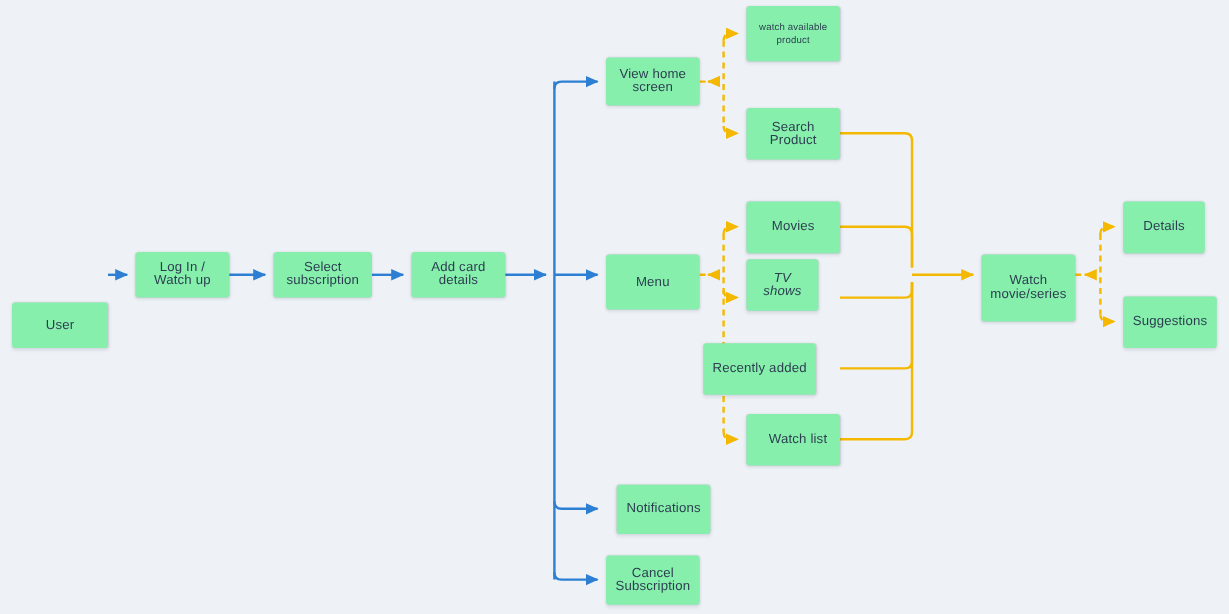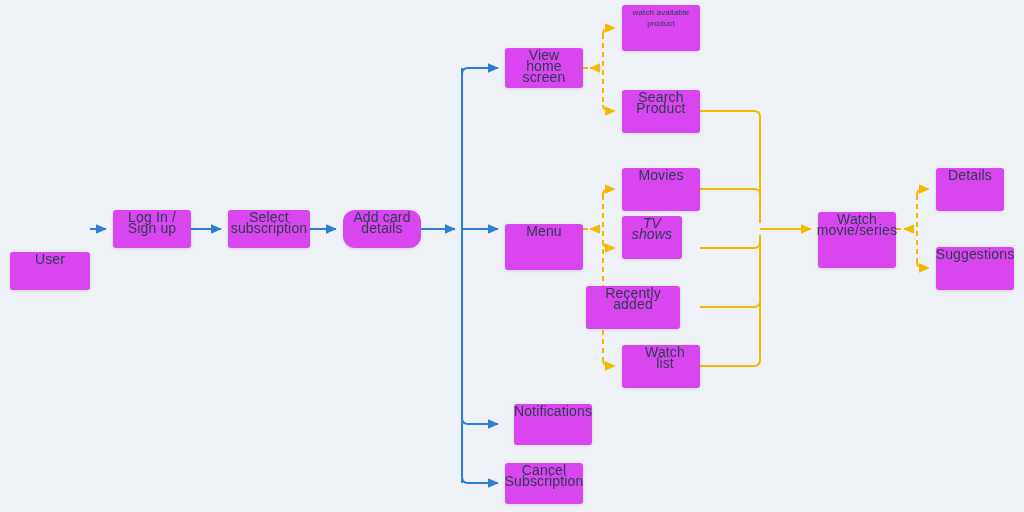--- a/index.html
+++ b/index.html
@@ -18,34 +18,34 @@
   #edges {
     position: absolute;
     left: 0;
     top: 0;
     width: 1024px;
     height: 512px;
     pointer-events: none;
   }
   .node {
     position: absolute;
-    background: #d946ef;
+    background: #86efac;
     border-radius: 3px;
     box-shadow: 0 1px 3px rgba(40,60,90,0.13), 0 0 1px rgba(40,60,90,0.10);
     display: flex;
-    align-items: flex-start;
+    align-items: center;
     justify-content: center;
     text-align: center;
     box-sizing: border-box;
     padding: 2px 6px;
     z-index: 2;
   }
   .node-label {
     color: #2c3e50;
-    font-size: 14px;
+    font-size: 11px;
     line-height: 11px;
     letter-spacing: 0.15px;
     font-weight: 400;
     white-space: pre-line;
   }
   .node.small .node-label { font-size: 8px; }
 </style>
 </head>
 <body>
 
@@ -101,32 +101,32 @@
       <path d="M917,195 Q917,189 923,189 L929,189" stroke="#f5b800" stroke-dasharray="5,4" marker-end="url(#arrow-orange)"></path>
       <path d="M917,262 Q917,268 923,268 L929,268" stroke="#f5b800" stroke-dasharray="5,4" marker-end="url(#arrow-orange)"></path>
 
     </g>
   </svg>
 
   <div class="node" style="left:10px;top:210px;width:80px;height:38px;margin-top:42px;">
     <span class="node-label">User</span>
   </div>
   <div class="node" style="left:113px;top:210px;width:78px;height:38px;">
-    <span class="node-label">Log In / Sign up</span>
+    <span class="node-label">Log In / Watch up</span>
   </div>
   <div class="node" style="left:228px;top:210px;width:82px;height:38px;">
     <span class="node-label">Select subscription</span>
   </div>
-  <div class="node" style="left:343px;top:210px;width:78px;height:38px;border-radius:12px;">
+  <div class="node" style="left:343px;top:210px;width:78px;height:38px;">
     <span class="node-label">Add card details</span>
   </div>
   <div class="node" style="left:505px;top:48px;width:78px;height:40px;">
     <span class="node-label">View home screen</span>
   </div>
-  <div class="node" style="left:505px;top:224px;width:78px;height:46px;">
+  <div class="node" style="left:505px;top:212px;width:78px;height:46px;">
     <span class="node-label">Menu</span>
   </div>
   <div class="node" style="left:514px;top:404px;width:78px;height:41px;">
     <span class="node-label">Notifications</span>
   </div>
   <div class="node" style="left:505px;top:463px;width:78px;height:41px;">
     <span class="node-label">Cancel Subscription</span>
   </div>
   <div class="node small" style="left:622px;top:5px;width:78px;height:46px;">
     <span class="node-label">watch available

